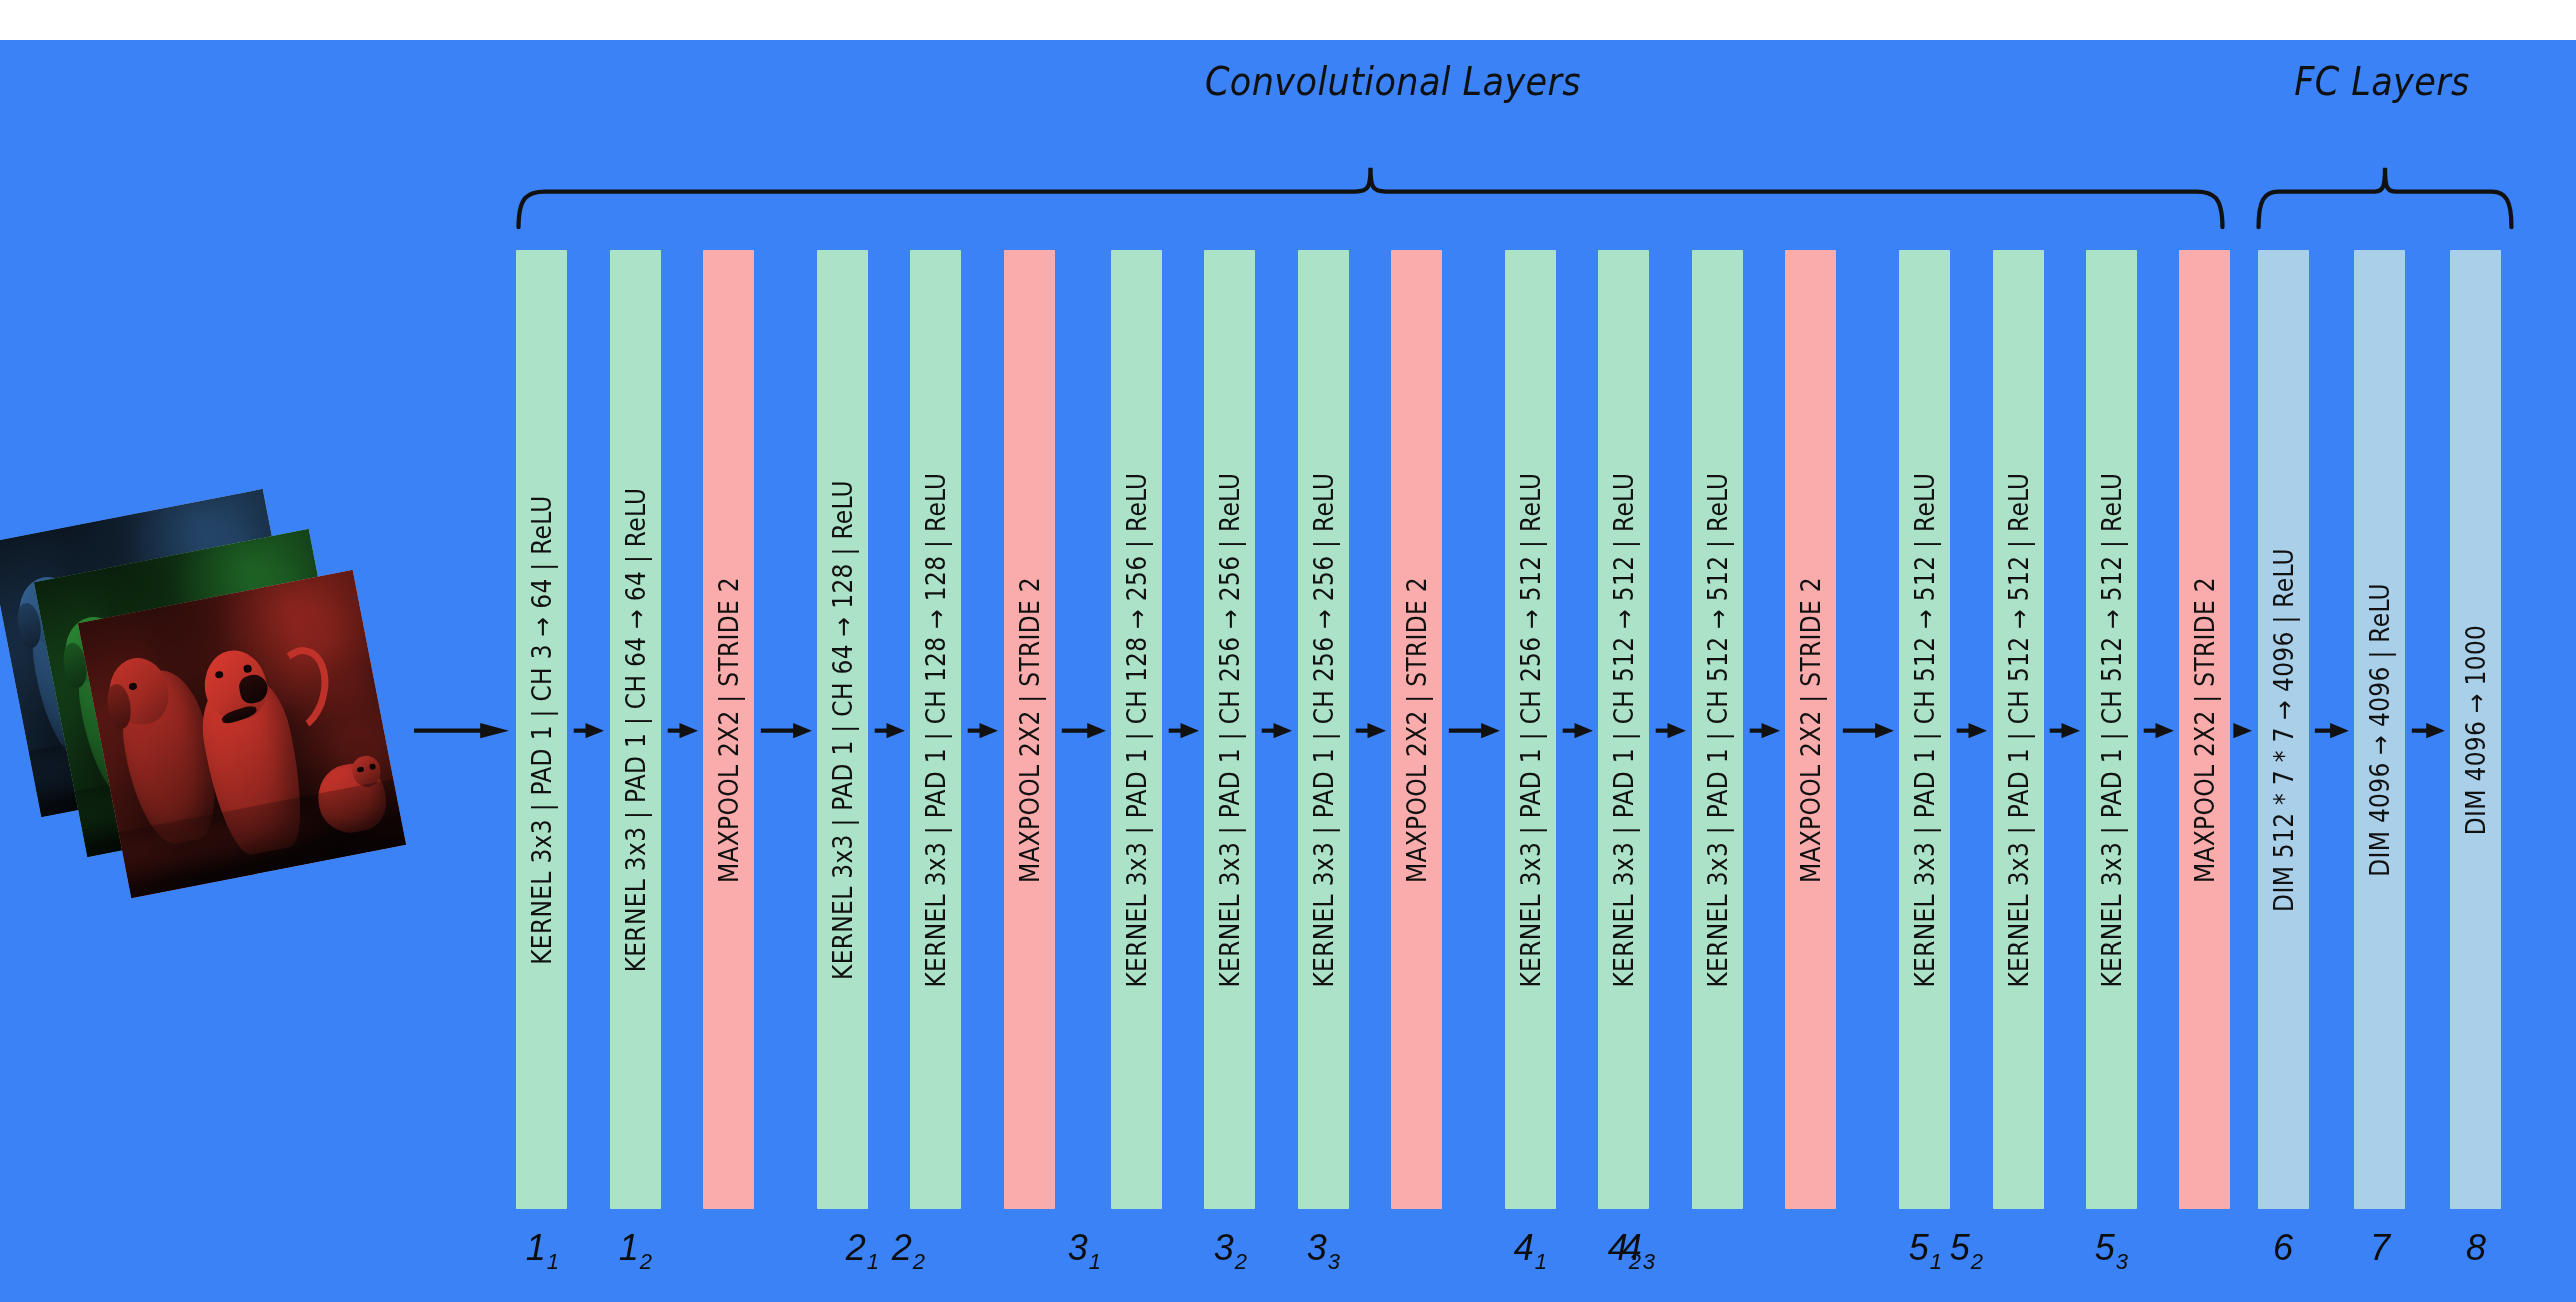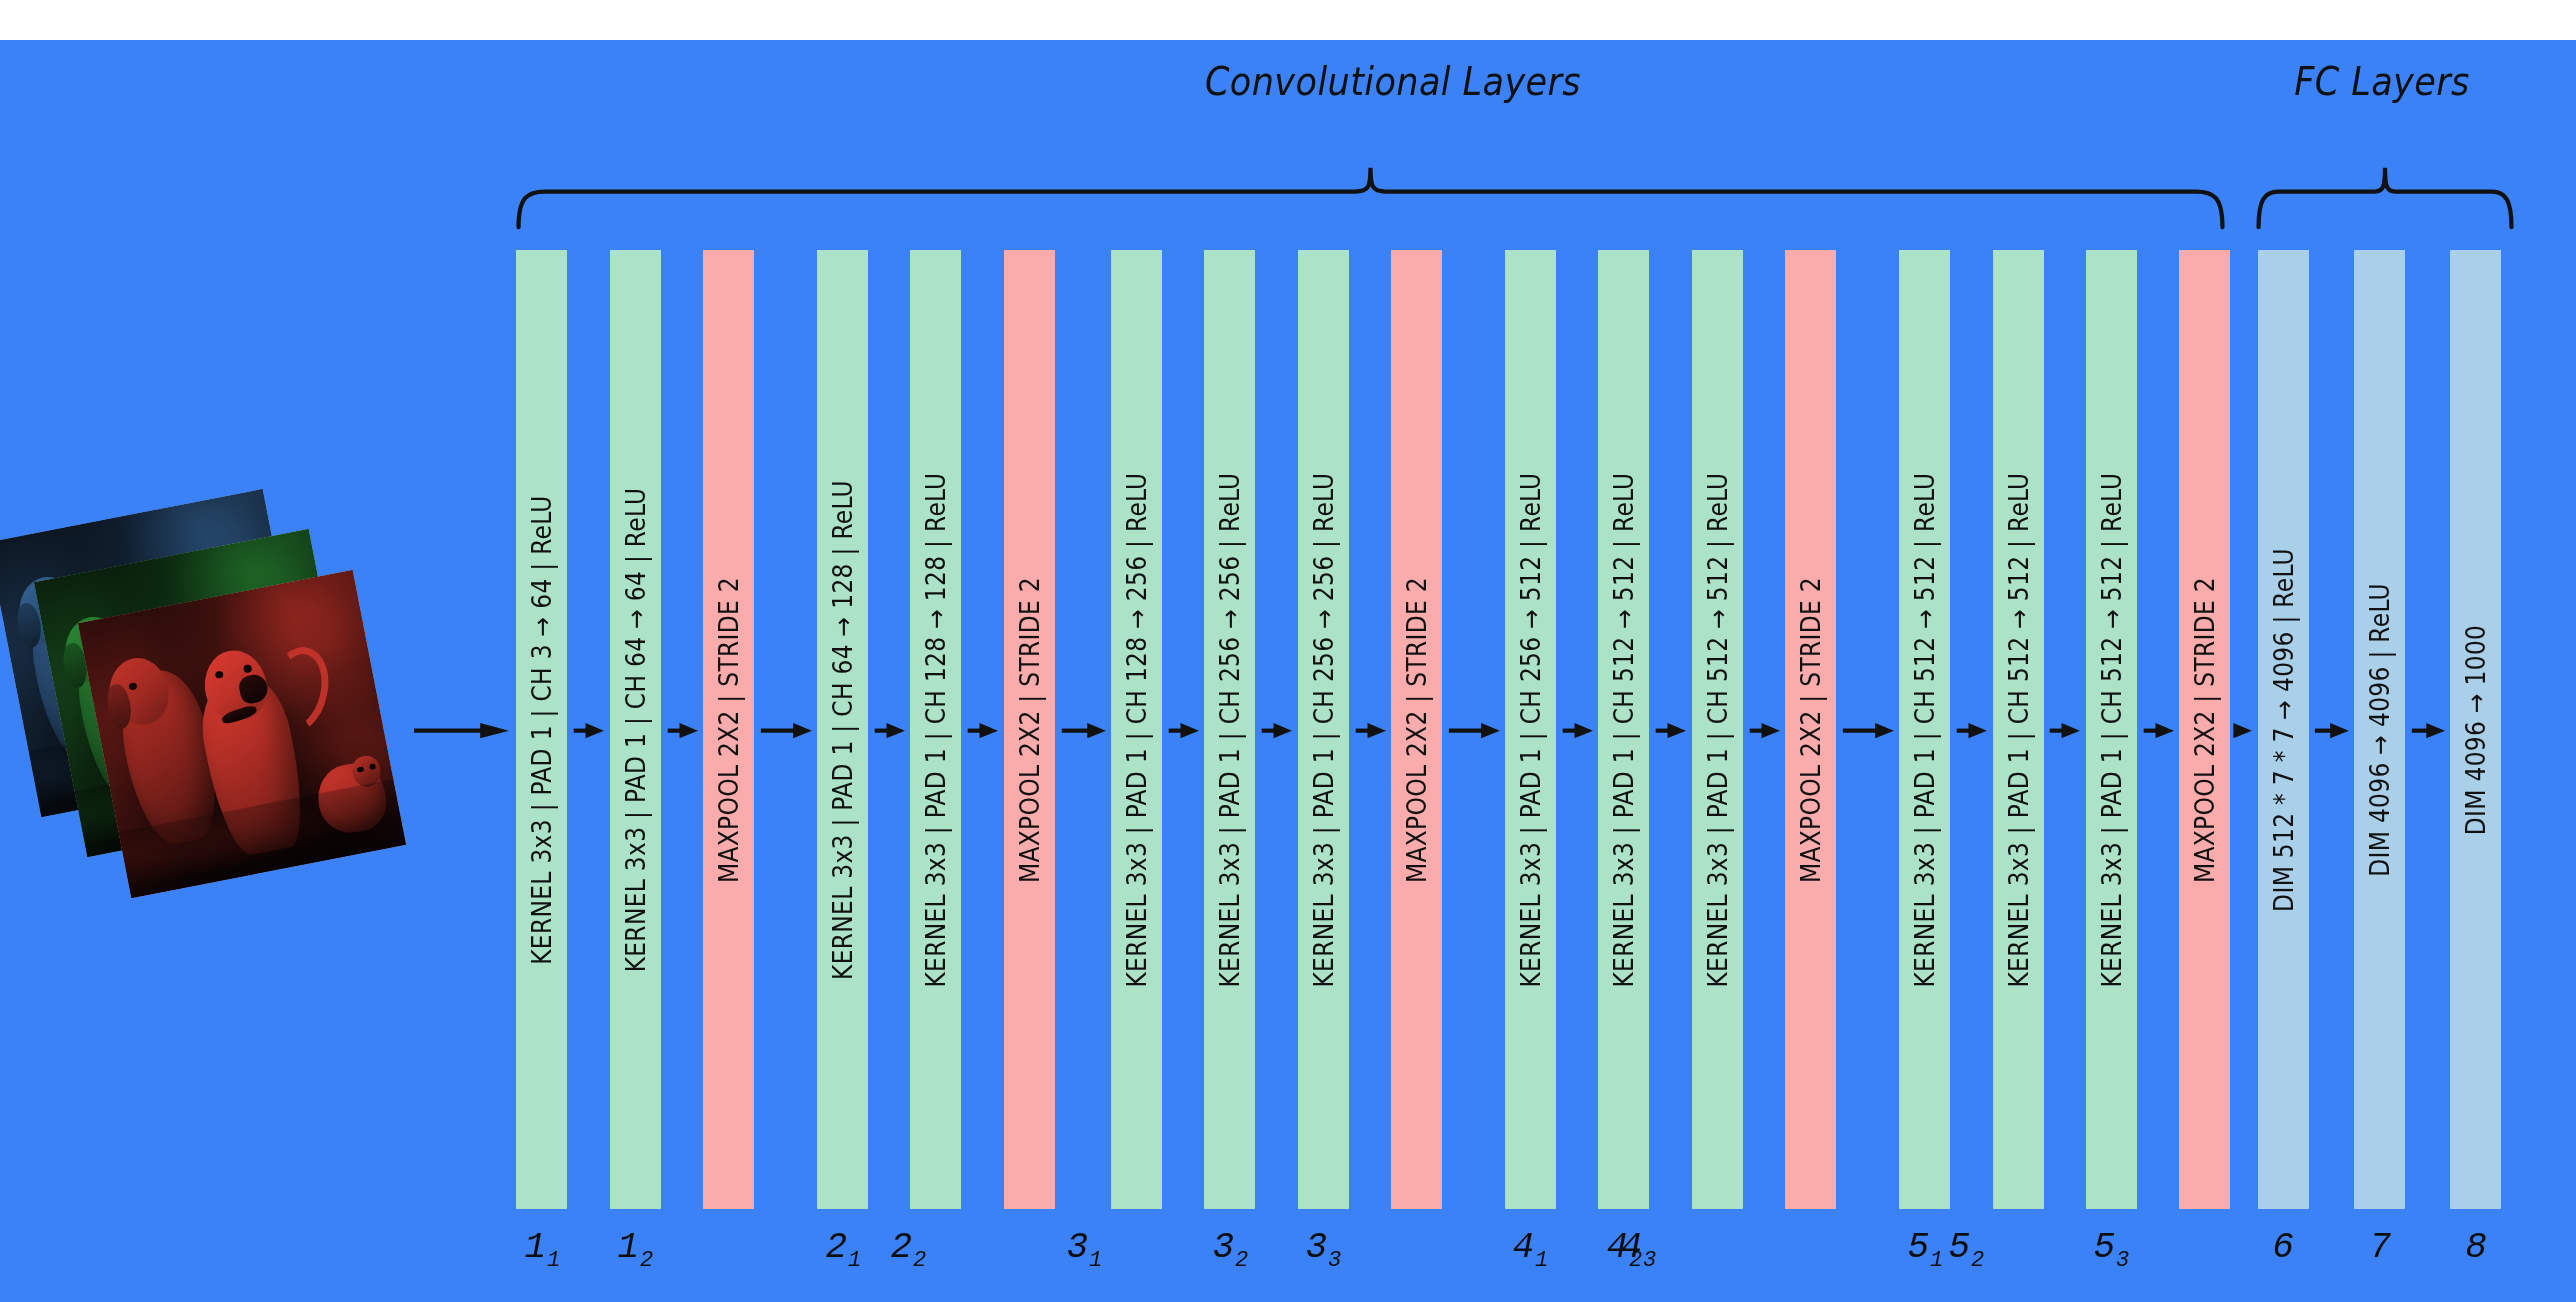--- a/index.html
+++ b/index.html
@@ -70,21 +70,21 @@
     top: 683px;
     height: 15.3px;
   }
   .arrow svg { display: block; }
 
   
   .idx {
     position: absolute;
     top: 1187px;
     transform: translateX(-50%);
-    font-family: Liberation Mono, monospace;
+    font-family: Liberation Sans, sans-serif;
     font-style: italic;
     font-size: 36px;
     color: #0d0d0d;
     white-space: nowrap;
   }
   .idx sub {
     font-size: 22px;
     font-style: italic;
     vertical-align: baseline;
     position: relative;
@@ -393,21 +393,21 @@
       </div>
       <div class="bar" style="left: 817px; background: rgb(172, 227, 200);">
         <span class="bar-text">KERNEL 3x3 | PAD 1 | CH 64 → 128 | ReLU</span>
       </div>
       <div class="arrow" style="left: 868px; width: 42px;">
         <svg width="42" height="15.3" viewBox="0 0 50 18" fill="none">
           <line x1="8" y1="9" x2="23" y2="9" stroke="#111111" stroke-width="5"></line>
           <polygon points="22,0 44,9 22,18" fill="#111111"></polygon>
         </svg>
       </div>
-      <div class="idx" style="left: 843px;"><span>2</span><sub>1</sub></div>
+      <div class="idx" style="left: 862px;"><span>2</span><sub>1</sub></div>
       <div class="bar" style="left: 910px; background: rgb(172, 227, 200);">
         <span class="bar-text">KERNEL 3x3 | PAD 1 | CH 128 → 128 | ReLU</span>
       </div>
       <div class="arrow" style="left: 961px; width: 42px;">
         <svg width="42" height="15.3" viewBox="0 0 50 18" fill="none">
           <line x1="8" y1="9" x2="23" y2="9" stroke="#111111" stroke-width="5"></line>
           <polygon points="22,0 44,9 22,18" fill="#111111"></polygon>
         </svg>
       </div>
       <div class="idx" style="left: 908px;"><span>2</span><sub>2</sub></div>

